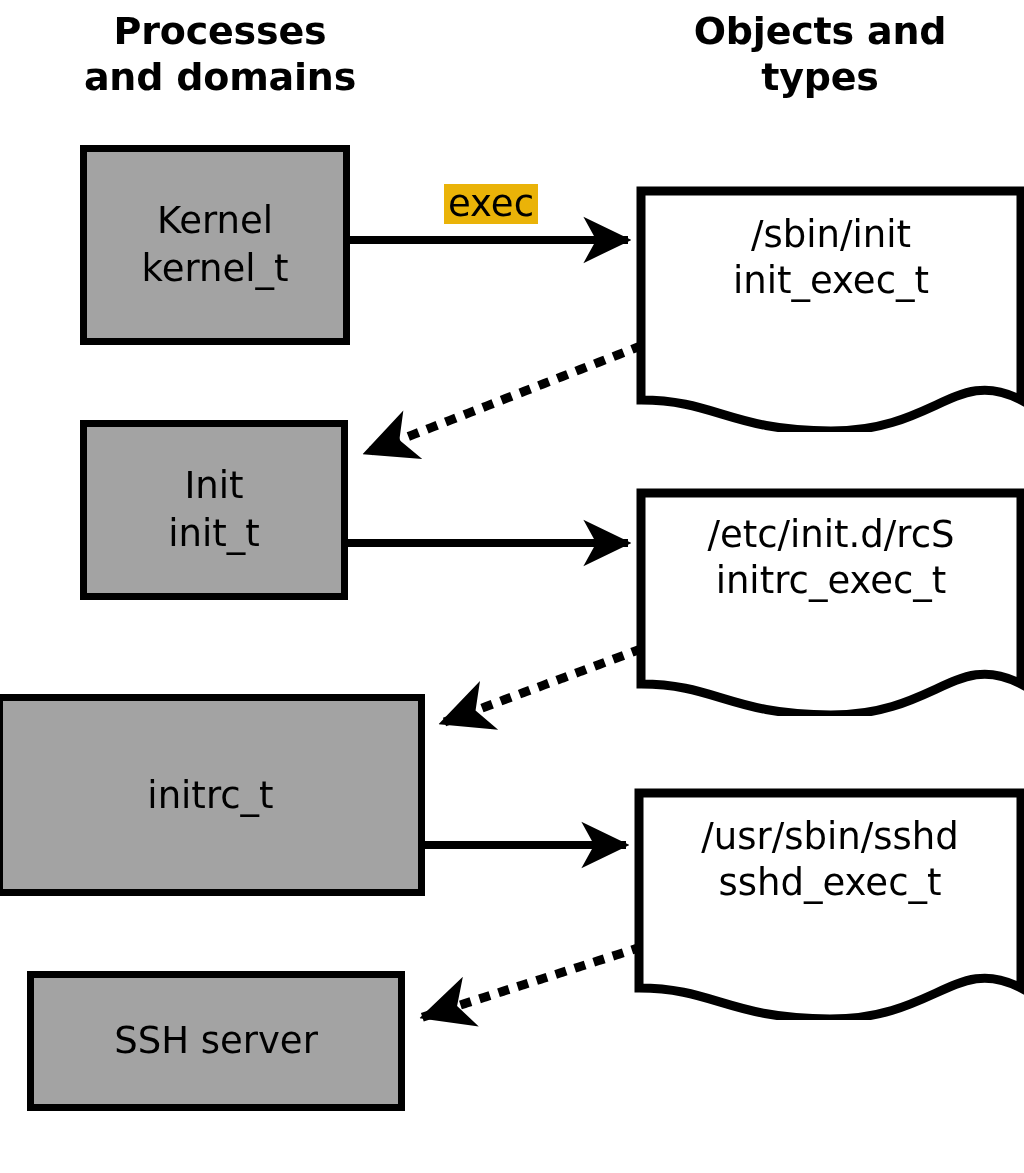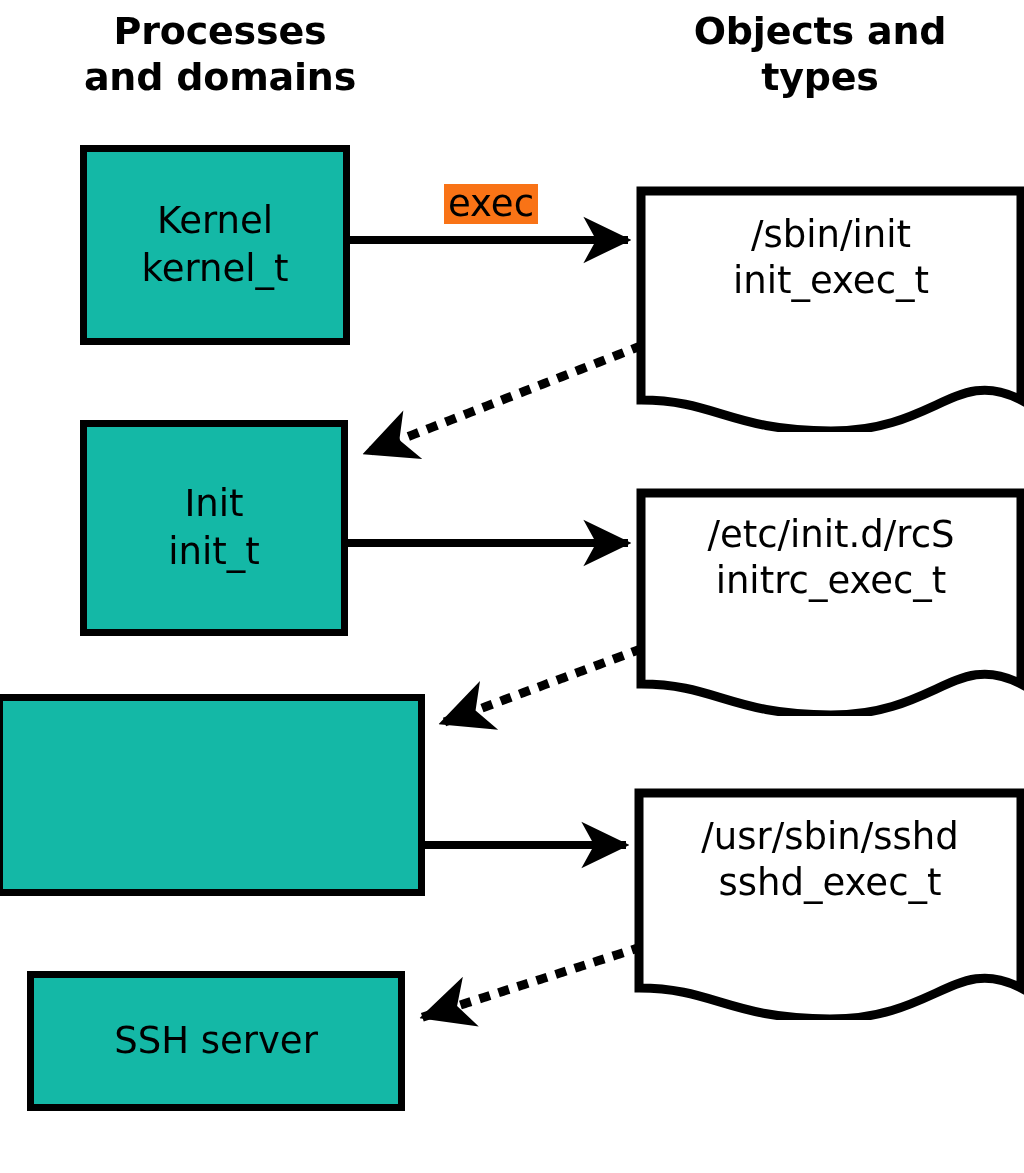--- a/index.html
+++ b/index.html
@@ -31,21 +31,21 @@
     letter-spacing: -0.2px;
   }
   #heading-left  { left: 20px;  top: 8px;  width: 400px; }
   #heading-right { left: 620px; top: 8px;  width: 400px; }
 
   
   .process-box {
     position: absolute;
     box-sizing: border-box;
     border: 7px solid #000000;
-    background: #14b8a6;
+    background: #a3a3a3;
     display: flex;
     flex-direction: column;
     align-items: center;
     justify-content: center;
     text-align: center;
     font-size: 37px;
     line-height: 46px;
     z-index: 4;
   }
   .process-box .line2 { margin-top: 2px; text-align: right; }
@@ -78,21 +78,21 @@
     height: 1173px;
     z-index: 2;
   }
 
   
   .edge-label {
     position: absolute;
     font-size: 37px;
     line-height: 40px;
     z-index: 5;
-    background: #f97316;
+    background: #eab308;
     padding: 0 4px;
   }
 </style>
 </head>
 <body>
 
 <div id="diagram-root">
 
   <div class="column-heading" id="heading-right">Objects and
 types</div>
@@ -131,26 +131,27 @@
     </g>
   </svg>
 
   <div class="edge-label" style="left:444px; top:184px;">exec</div>
 
   <div class="process-box" id="box-kernel" style="left:80px; top:145px; width:270px; height:200px;">
     <div class="line1">Kernel</div>
     <div class="line2">kernel_t</div>
   </div>
 
-  <div class="process-box" id="box-init" style="left:80px; top:420px; width:268px; height:216px;">
+  <div class="process-box" id="box-init" style="left:80px; top:420px; width:268px; height:180px;">
     <div class="line1">Init</div>
     <div class="line2">init_t</div>
   </div>
 
   <div class="process-box" id="box-initrc" style="left:-4px; top:694px; width:429px; height:202px;">
+    <div class="line2">initrc_t</div>
   </div>
 
   <div class="process-box" id="box-sshd" style="left:27px; top:971px; width:378px; height:140px;">
     <div class="line1">SSH server</div>
   </div>
 
   <div class="doc-shape" id="doc-init-exec" style="left:636px; top:186px; width:390px; height:246px;">
     <svg viewBox="0 0 390 246" preserveAspectRatio="none">
       <path d="M 5 5 L 385 5 L 385 214 C 320 180 300 245 195 245 C 95 245 80 214 5 214 Z" fill="#ffffff" stroke="#000000" stroke-width="9" stroke-linejoin="miter"></path>
     </svg>

